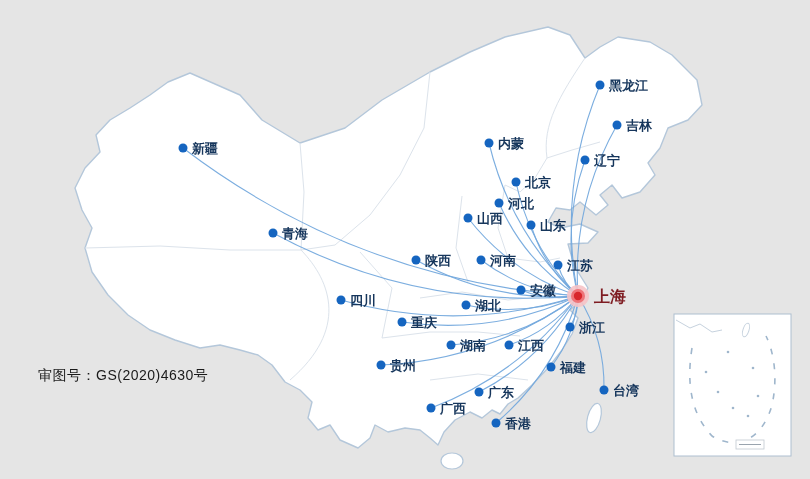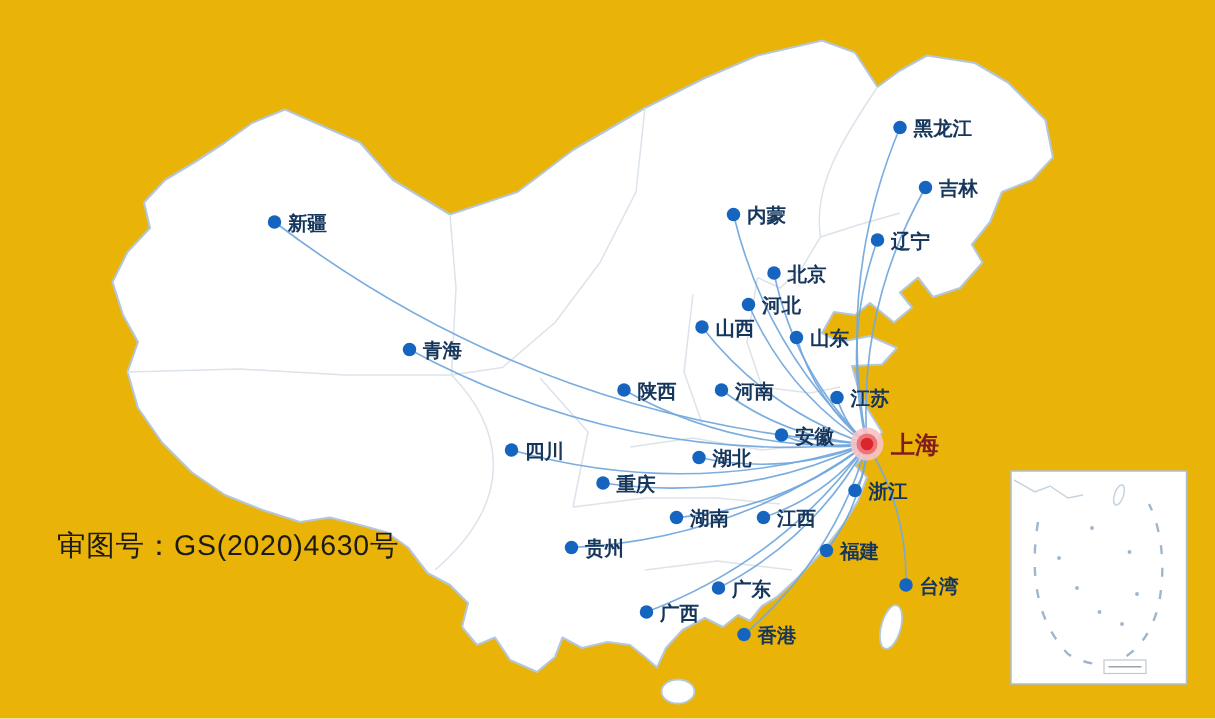--- a/index.html
+++ b/index.html
@@ -1,24 +1,24 @@
 <!DOCTYPE html>
 <html><head>
 <meta charset="utf-8">
 <style>
   html,body{margin:0;padding:0;background:#fff;}
   body{width:810px;height:479px;font-family:"Liberation Sans","DejaVu Sans",sans-serif;}
-  .stage{position:relative;width:810px;height:479px;background:#eab308;overflow:hidden;}
+  .stage{position:relative;width:810px;height:479px;background:#e5e5e5;overflow:hidden;}
   .stage svg{position:absolute;left:0;top:0;}
   .outline{fill:#ffffff;stroke:#b4c7da;stroke-width:1.4;stroke-linejoin:round;}
   .island{fill:#ffffff;stroke:#b4c7da;stroke-width:1.2;}
   .inner path{fill:none;stroke:#dce3eb;stroke-width:1;}
   .plabel{font-size:13px;font-weight:700;fill:#16365c;}
   .hublabel{font-size:16px;font-weight:700;fill:#7e1c22;}
-  .approval{position:absolute;left:38px;top:351px;font-size:19px;color:#1a1a1a;letter-spacing:.5px;}
+  .approval{position:absolute;left:38px;top:367px;font-size:14px;color:#1a1a1a;letter-spacing:.5px;}
 </style>
 </head>
 <body>
 
 <div class="stage">
   <svg id="map-svg" width="810" height="479" viewBox="0 0 810 479">
 
     <g>
       <path class="outline" d="M190,73 L240,95 262,120 300,143 345,128 382,100 430,72 470,52 505,37 548,27 570,35 585,58 600,47 618,37 650,42 672,55 697,80 702,105 688,120 668,128 660,148 648,163 655,175 640,192 622,198 612,185 600,195 608,205 596,215 580,202 570,210 556,208 548,222 560,228 580,224 598,232 588,243 568,244 572,258 578,272 588,288 581,300 570,310 578,318 572,334 562,350 548,368 532,385 518,398 508,404 500,414 492,410 482,418 470,412 455,420 444,432 438,445 430,438 420,430 405,428 388,432 375,425 370,438 358,448 340,440 330,425 318,430 308,418 312,402 300,390 285,382 272,365 258,355 240,350 220,345 200,348 175,340 150,330 128,315 108,295 92,272 85,248 92,228 82,210 75,188 85,168 100,152 96,135 110,120 130,108 150,95 168,82 Z"></path>
       <ellipse class="island" cx="452" cy="461" rx="11" ry="8"></ellipse>

